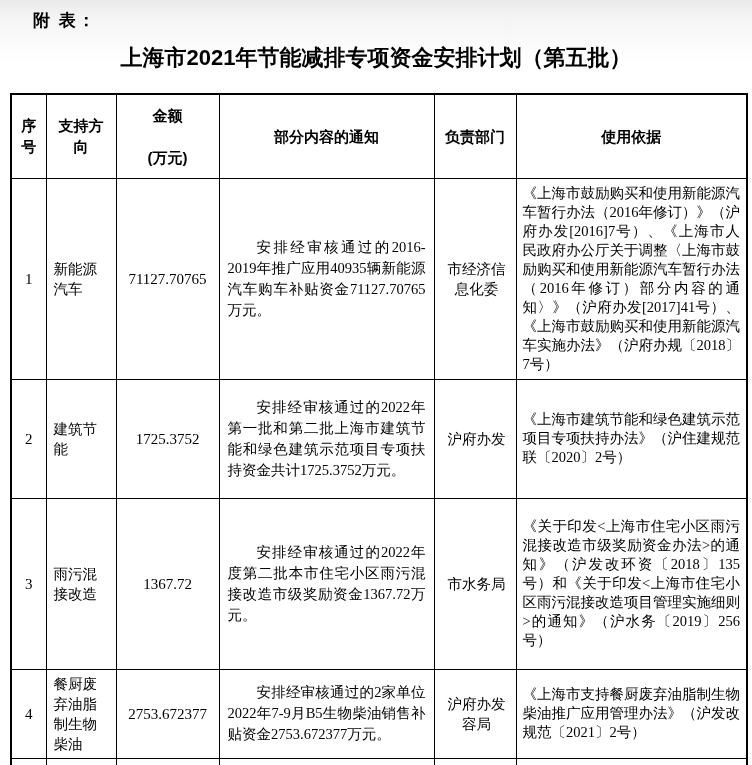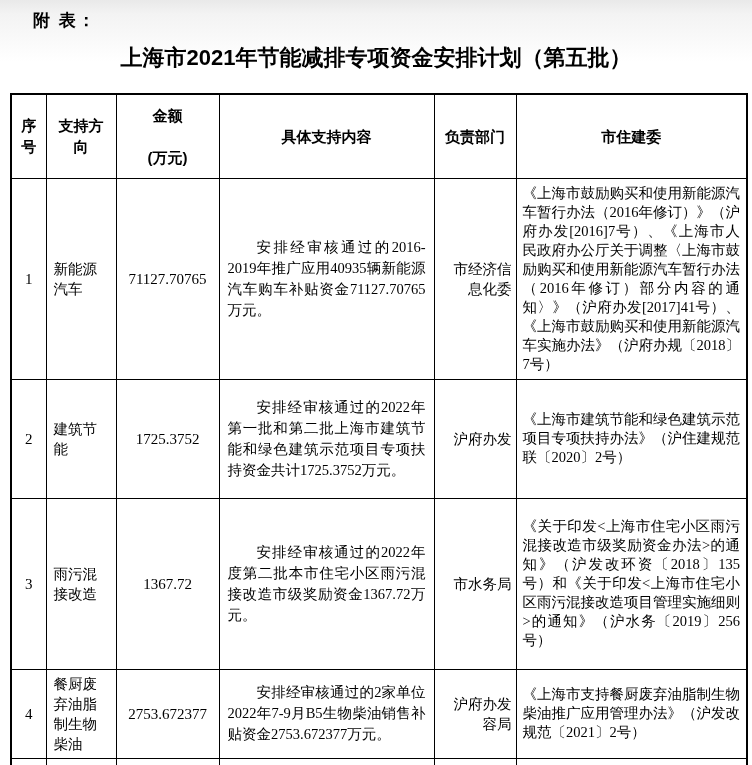--- a/index.html
+++ b/index.html
@@ -85,21 +85,21 @@
     font-size: 15px;
     margin-top: 23px;
   }
   td.cell-content {
     padding: 3px 8px;
     text-align: justify;
     text-indent: 2em;
     line-height: 21px;
   }
   td.cell-department {
-    text-align: right;
+    text-align: center;
     padding-left: 7px;
     white-space: pre-line;
   }
   td.cell-basis {
     padding: 3px 6px;
     text-align: justify;
     line-height: 19px;
   }
 </style>
 </head>
@@ -120,23 +120,23 @@
   </colgroup>
   <tbody>
     <tr class="header-row">
       <th>序
 号</th>
       <th>支持方
 向</th>
       <th>金额
 
 (万元)</th>
-      <th>具体支持内容</th>
+      <th>部分内容的通知</th>
       <th>负责部门</th>
-      <th>市住建委</th>
+      <th>使用依据</th>
     </tr>
 
     <tr class="r1">
       <td class="cell-no">1</td>
       <td class="cell-direction">新能源
 汽车</td>
       <td class="cell-amount">71127.70765</td>
       <td class="cell-content">安排经审核通过的2016-2019年推广应用40935辆新能源汽车购车补贴资金71127.70765万元。</td>
       <td class="cell-department">市经济信
 息化委</td>

